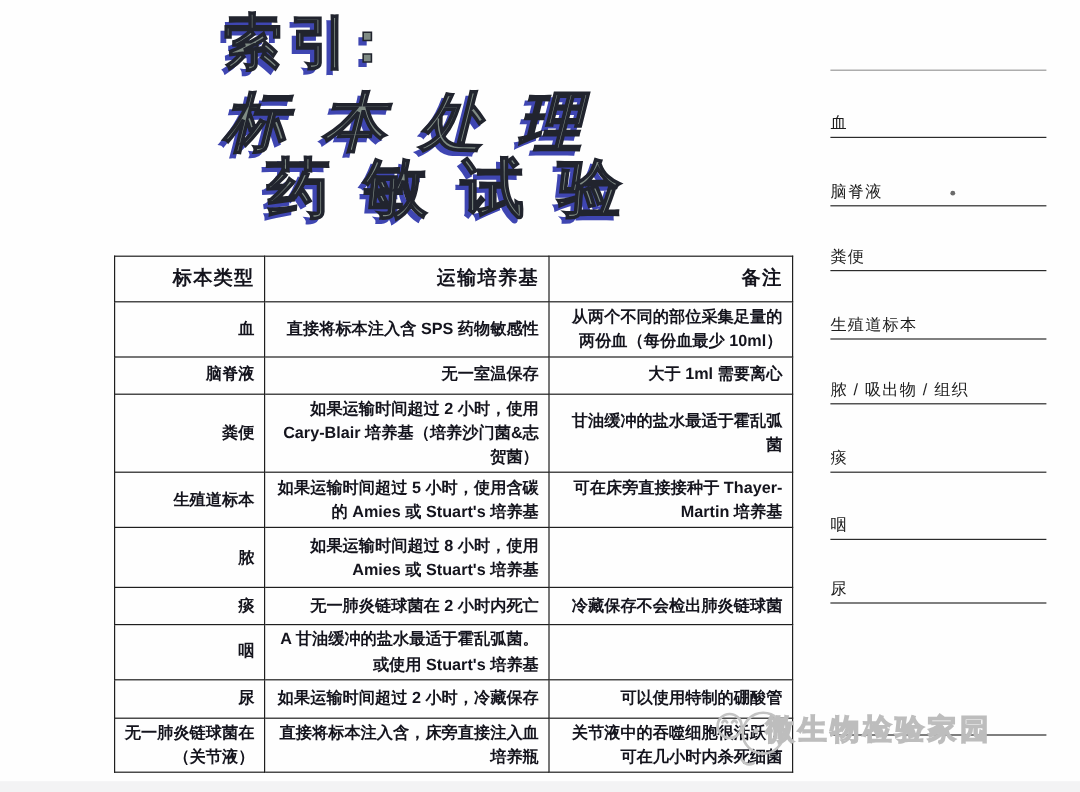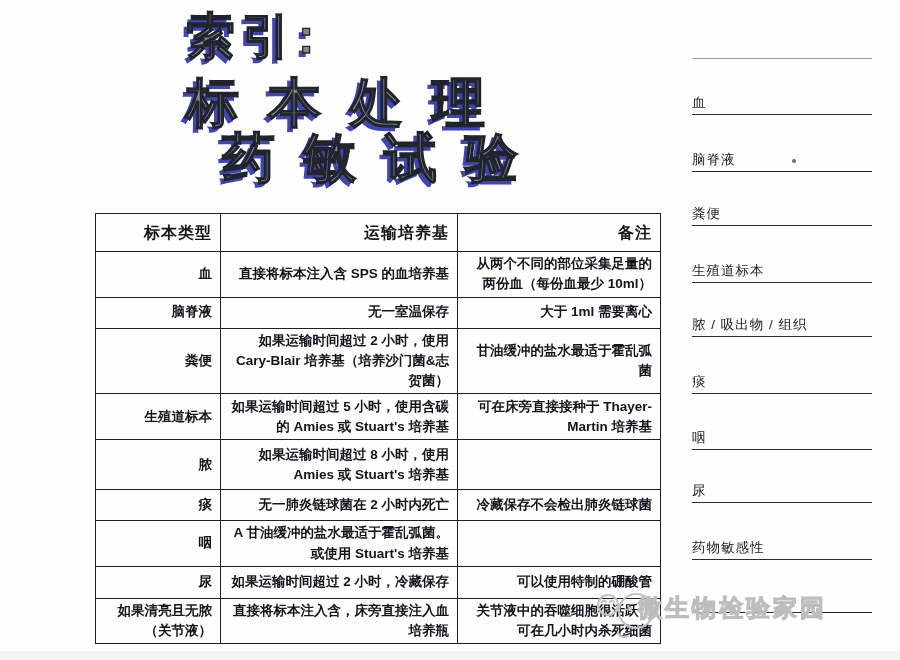--- a/index.html
+++ b/index.html
@@ -19,21 +19,21 @@
     -webkit-text-stroke:1.3px #21242e;
     text-shadow:-4px 4px 0 #3f46b2;
     user-select:none;
   }
   .title-line1{font-size:49px;text-align:left;letter-spacing:7px;margin-bottom:15px;white-space:nowrap;}
   .title-line2,.title-line3{
     font-size:53px;margin-top:2px;
     text-align:justify;text-align-last:justify;
     white-space:nowrap;display:block;width:100%;
   }
-  .title-line2{letter-spacing:29px;text-align:center;text-align-last:left;}
+  .title-line2{letter-spacing:29px;text-align:center;text-align-last:left;font-style:italic;}
   .title-line3{letter-spacing:28px;text-align:left;text-align-last:left;margin-left:36px;}
 
   
   table.spec{
     position:absolute;left:95px;top:213px;
     width:565px;border-collapse:collapse;table-layout:fixed;
     font-size:13.5px;font-weight:bold;color:#14141d;line-height:1.5;
   }
   table.spec col:nth-child(1){width:125px;}
   table.spec col:nth-child(2){width:237px;}
@@ -87,21 +87,21 @@
         <col>
       </colgroup>
     <tbody>
         <tr class="h-head">
       <th>标本类型</th>
       <th>运输培养基</th>
       <th>备注</th>
     </tr>
     <tr class="h-r0">
       <td>血</td>
-      <td>直接将标本注入含 SPS 的血培养基</td>
+      <td>直接将标本注入含 SPS 药物敏感性</td>
       <td>从两个不同的部位采集足量的两份血（每份血最少 10ml）</td>
     </tr>
     <tr class="h-r1">
       <td>脑脊液</td>
       <td>无一室温保存</td>
       <td>大于 1ml 需要离心</td>
     </tr>
     <tr class="h-r2">
       <td>粪便</td>
       <td>如果运输时间超过 2 小时，使用 Cary-Blair 培养基（培养沙门菌&amp;志贺菌）</td>
@@ -126,21 +126,21 @@
       <td>咽</td>
       <td>A 甘油缓冲的盐水最适于霍乱弧菌。或使用 Stuart's 培养基</td>
       <td></td>
     </tr>
     <tr class="h-r7">
       <td>尿</td>
       <td>如果运输时间超过 2 小时，冷藏保存</td>
       <td>可以使用特制的硼酸管</td>
     </tr>
     <tr class="h-r8">
-      <td>如果清亮且无脓（关节液）</td>
+      <td>无一肺炎链球菌在（关节液）</td>
       <td>直接将标本注入含，床旁直接注入血培养瓶</td>
       <td>关节液中的吞噬细胞很活跃，可在几小时内杀死细菌</td>
     </tr>
   </tbody>
     </table>
 
   <div class="sidebar-line light" style="top:33px;"></div>
   <div class="sidebar-line" style="top:89px;">
       <span>血</span>
     </div>
@@ -158,23 +158,20 @@
     </div>
   <div class="sidebar-line" style="top:368px;">
       <span>痰</span>
     </div>
   <div class="sidebar-line" style="top:424px;">
       <span>咽</span>
     </div>
   <div class="sidebar-line" style="top:477px;">
       <span>尿</span>
     </div>
-  <div class="sidebar-line" style="top:534px;">
-      <span>药物敏感性</span>
-    </div>
   <div class="sidebar-line" style="top:587px;z-index:1;"></div>
   <div class="speck" style="left:792px;top:159px;"></div>
 
   <div class="watermark-icon">
     <svg width="78" height="62" viewBox="0 0 78 62">
       <g fill="none" stroke="#c3c3c3" stroke-width="2.2" stroke-linecap="round">
         <circle cx="48" cy="26" r="17"></circle>
         <circle cx="20" cy="20" r="10"></circle>
         <path d="M30 48 q4 6 10 3"></path>
         <path d="M14 17 q2 -3 4 0"></path>

